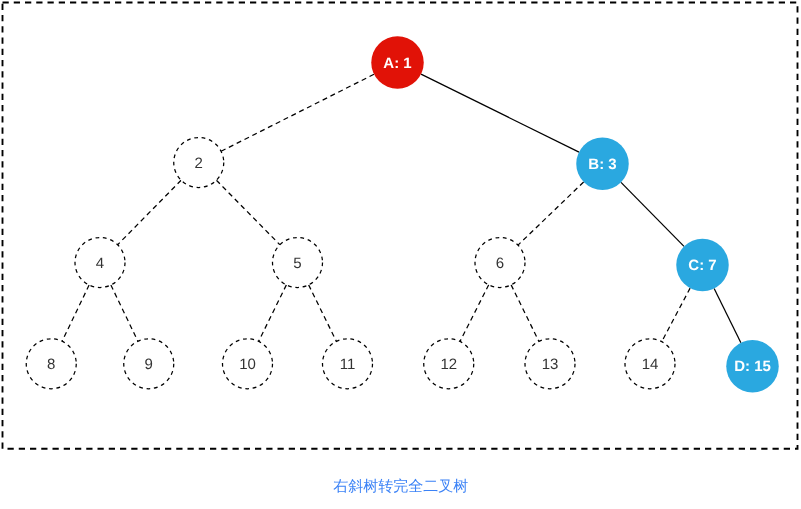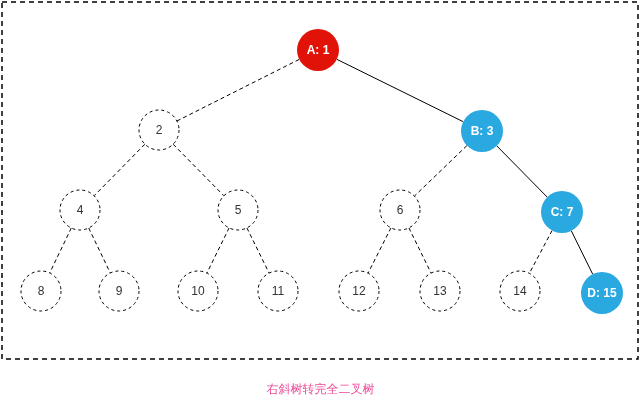--- a/index.html
+++ b/index.html
@@ -5,21 +5,21 @@
   html,body{margin:0;padding:0}
   body{
     width:641px;height:407px;background:#ffffff;overflow:hidden;
     font-family:"Liberation Sans","DejaVu Sans",sans-serif;
   }
   .frame{position:relative;width:508px;height:407px;background:#ffffff}
   svg{display:block}
   svg text{font-family:"Liberation Sans","DejaVu Sans",sans-serif}
   .caption{
     position:absolute;left:0;top:382px;width:641px;
-    text-align:center;font-size:12px;line-height:14px;color:#ec4899;
+    text-align:center;font-size:12px;line-height:14px;color:#3b82f6;
   }
 </style>
 </head>
 <body>
 
 <div class="frame">
   <svg id="tree-svg" width="641" height="368" viewBox="0 0 641 368">
       <rect x="2" y="2" width="636" height="357" fill="none" stroke="#000000" stroke-width="1.5" stroke-dasharray="5 4"></rect>
       <line x1="299.2" y1="59.4" x2="176.9" y2="121.0" stroke="#000000" stroke-width="1" stroke-dasharray="4 3"></line>
       <line x1="336.8" y1="59.3" x2="463.2" y2="121.7" stroke="#000000" stroke-width="1"></line>

